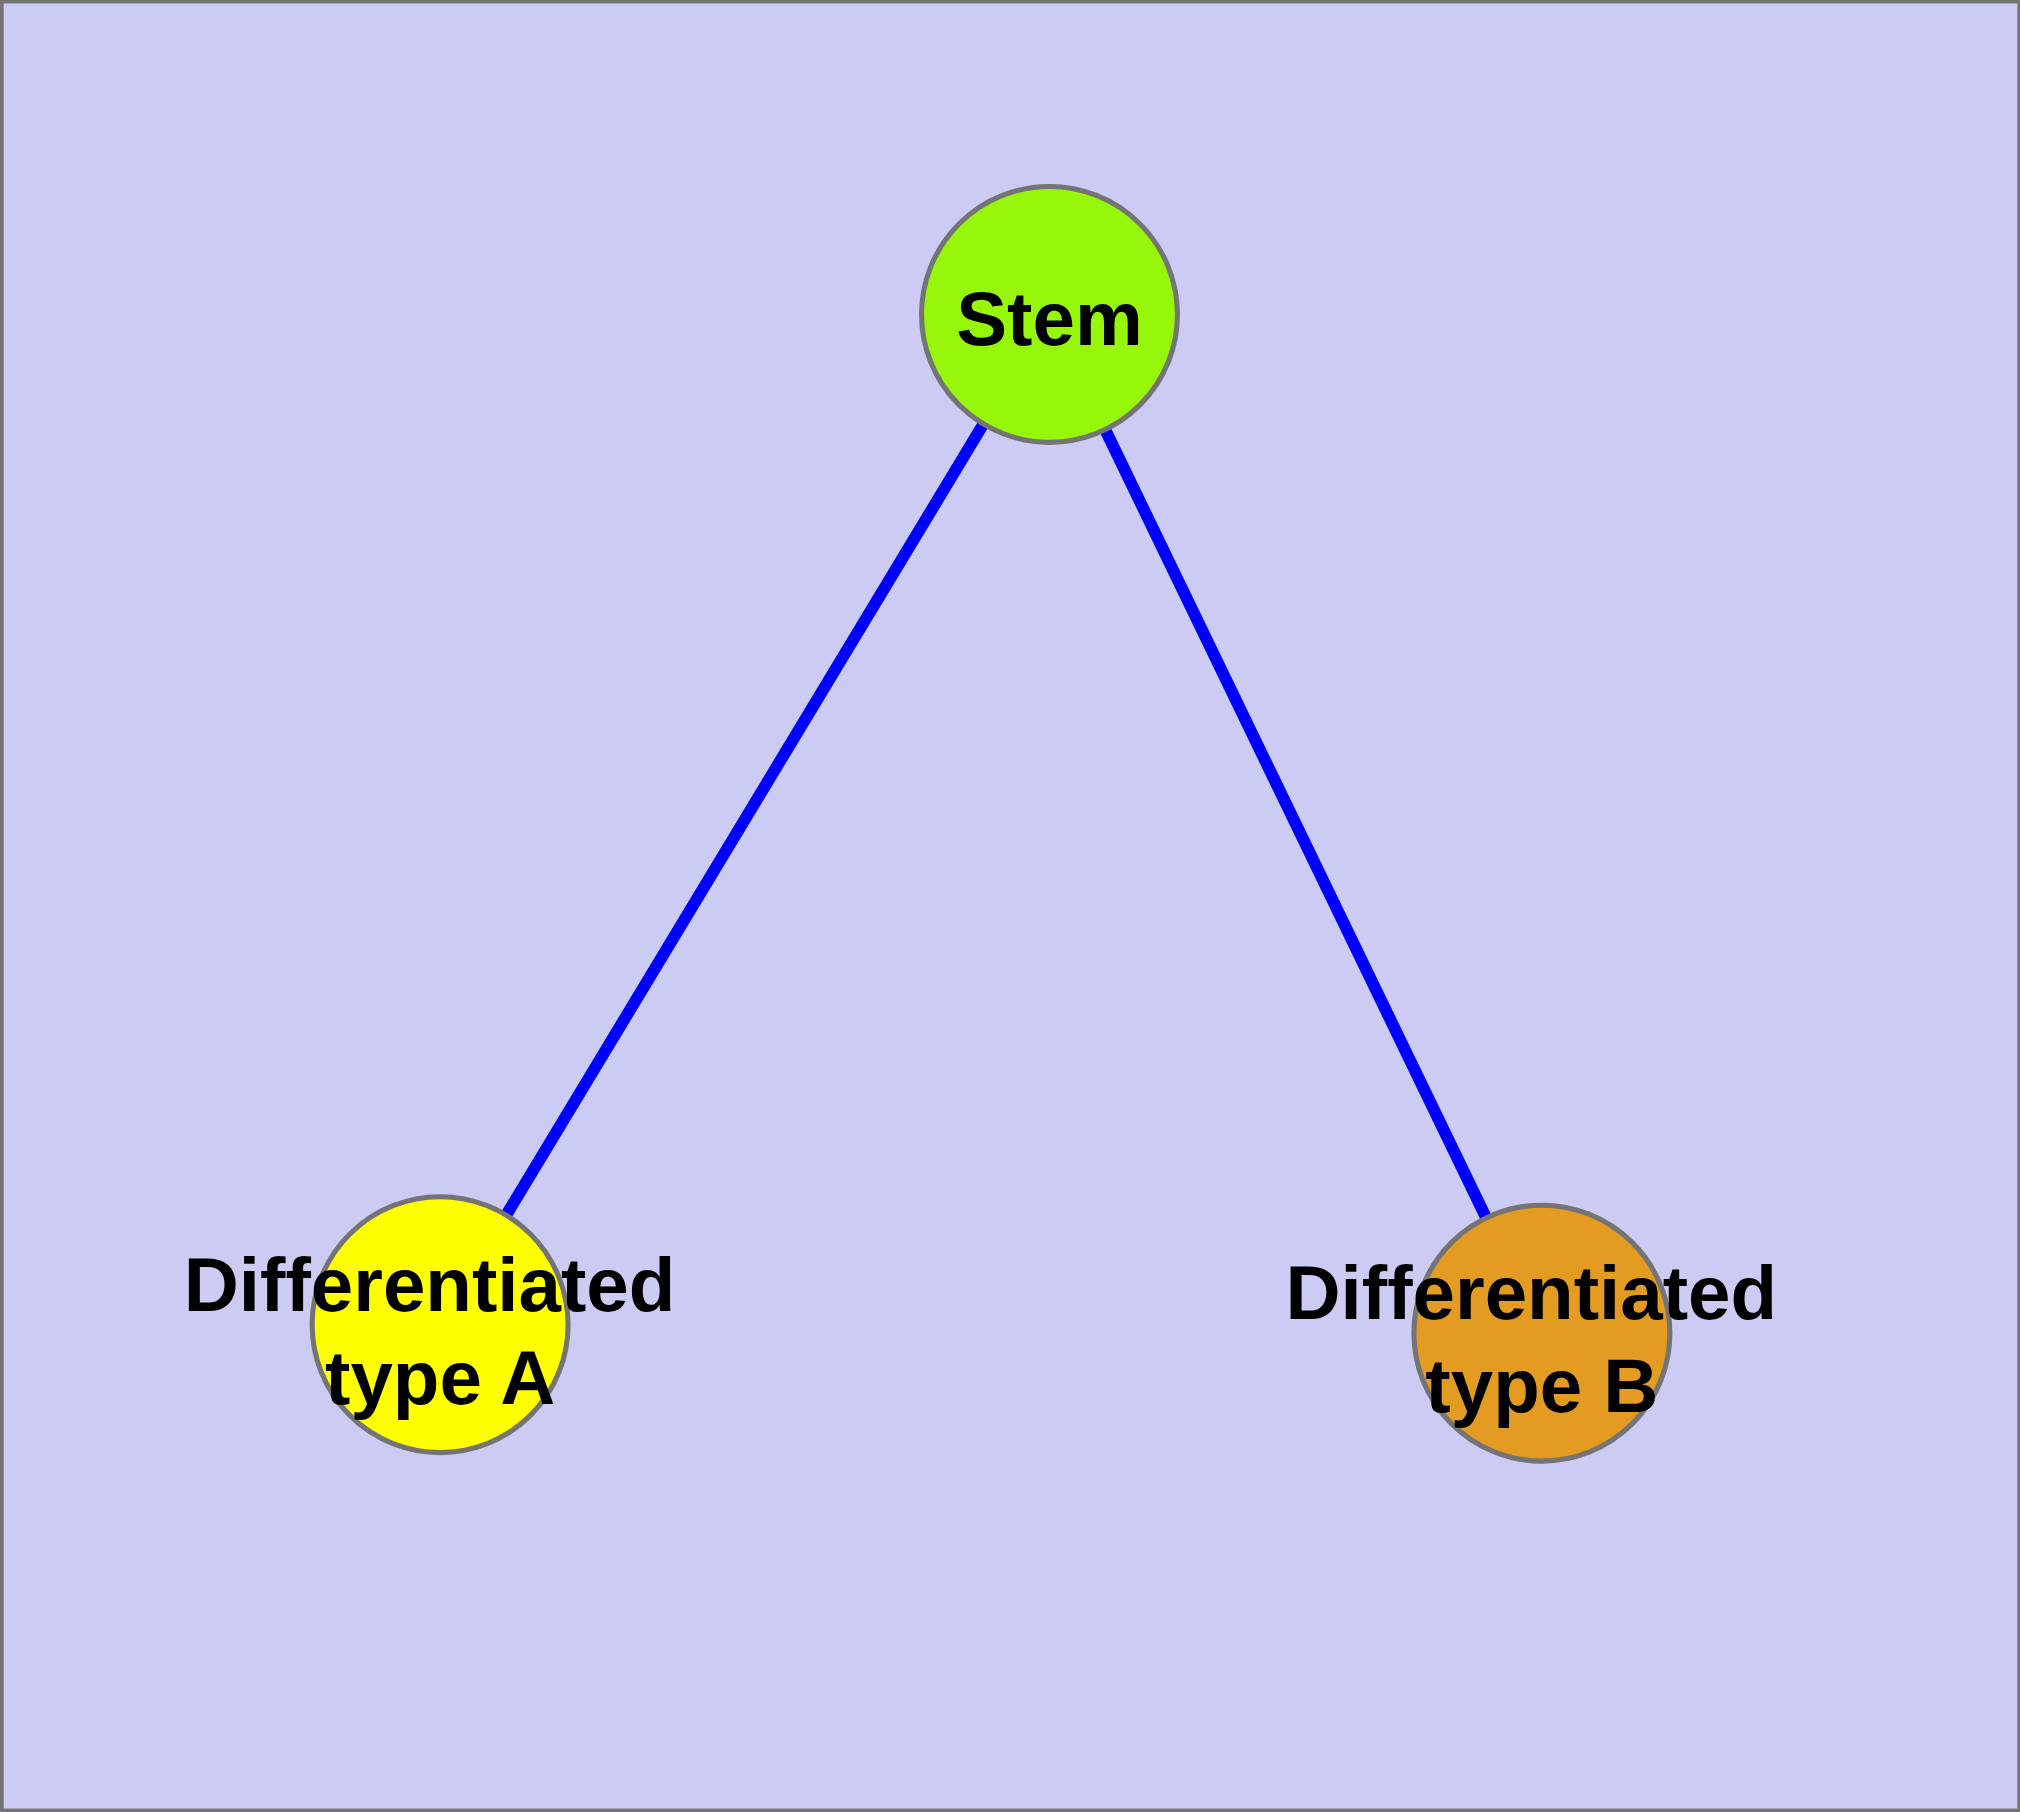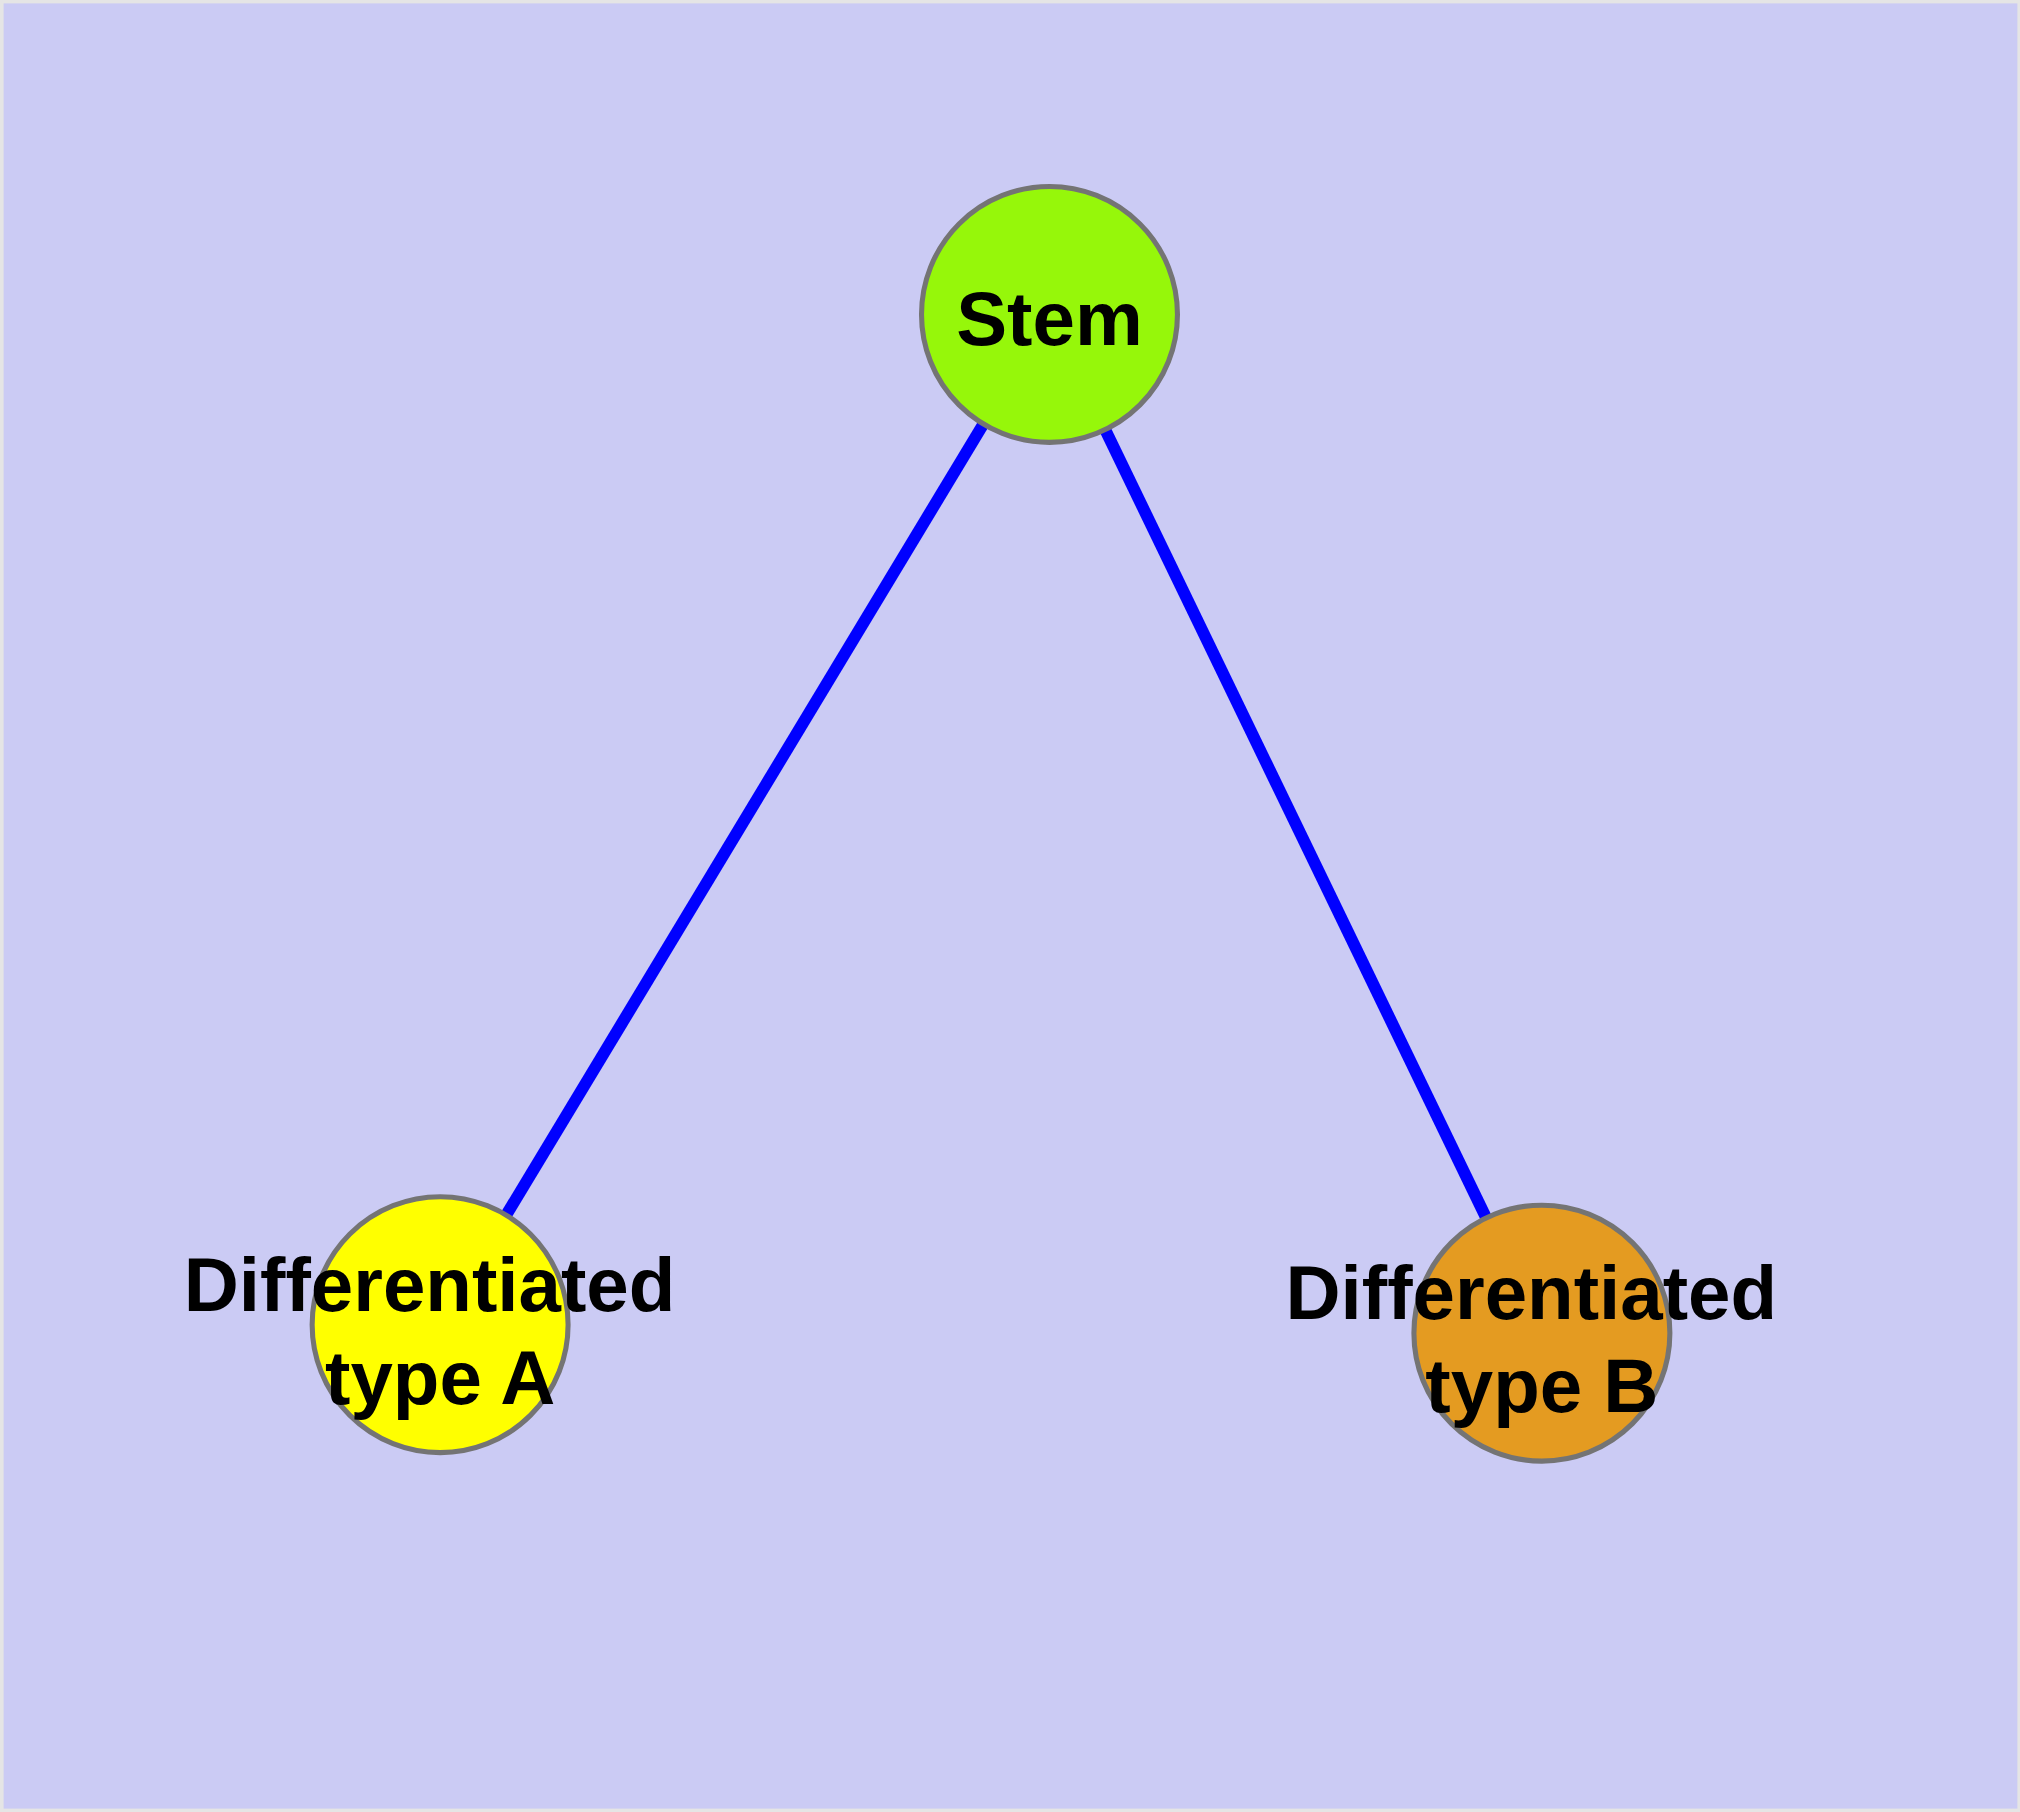--- a/index.html
+++ b/index.html
@@ -4,21 +4,21 @@
 <style>
   html, body {
     margin: 0;
     padding: 0;
     background: #ffffff;
   }
   .stage {
     width: 2021px;
     height: 1812px;
     position: relative;
-    background: #e5e5e5;
+    background: #737373;
   }
   svg {
     display: block;
     width: 100%;
     height: 100%;
   }
   .edge {
     fill: none;
     stroke-width: 14;
     stroke-linecap: butt;

